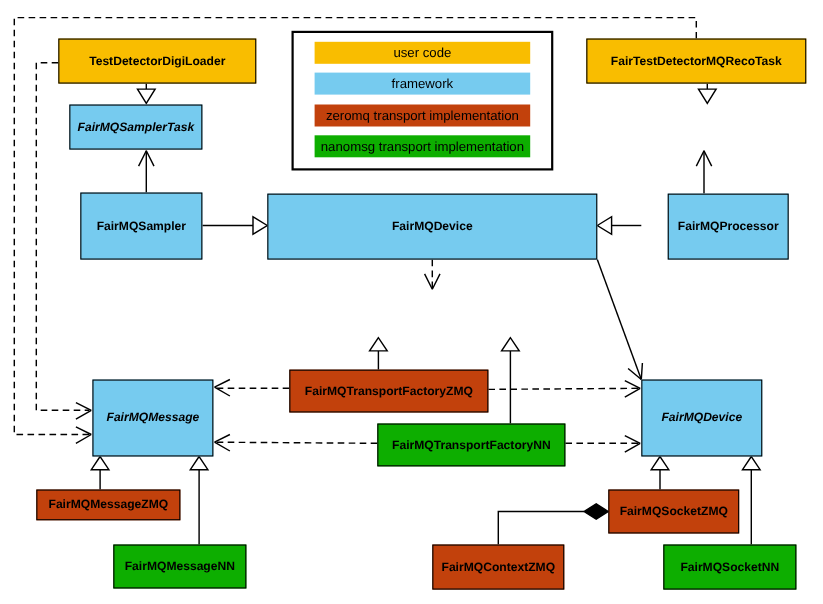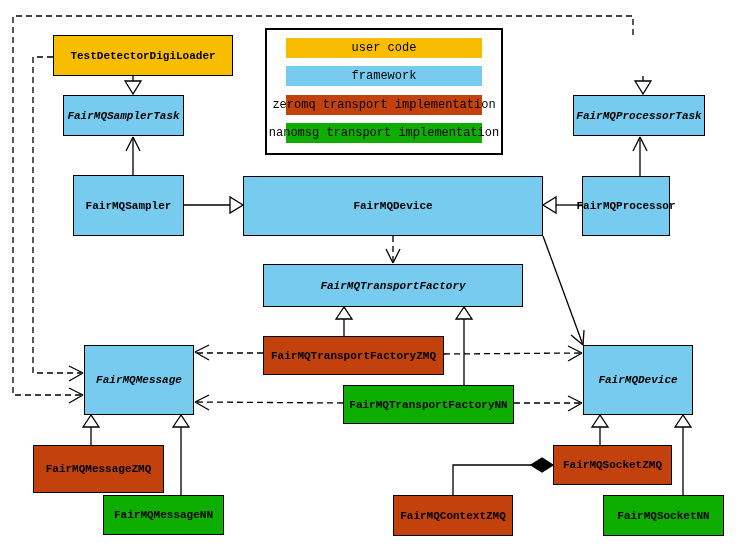--- a/index.html
+++ b/index.html
@@ -1,17 +1,17 @@
 <!DOCTYPE html>
 <html><head>
 <meta charset="utf-8">
 <style>
   html,body{margin:0;padding:0;background:#fff;}
   #canvas{position:relative;width:748px;height:549px;background:#fff;overflow:hidden;
-          font-family:Liberation Mono, monospace;}
+          font-family:Liberation Sans, sans-serif;}
   #edges{position:absolute;left:0;top:0;z-index:1;}
   .node{position:absolute;z-index:2;border:1px solid #000;box-sizing:border-box;
         display:flex;align-items:center;justify-content:center;
         font-size:11px;font-weight:bold;color:#000;white-space:nowrap;text-align:center;}
   .abstract{font-style:italic;}
   .c-gold{background:#F9BD00;}
   .c-blue{background:#76CBEF;text-align:center;}
   .c-red{background:#c2410c;}
   .c-green{background:#0DAE00;}
   #legend{position:absolute;z-index:2;left:265px;top:28px;width:238px;height:127px;
@@ -129,41 +129,40 @@
       </g>
 
       <g>
         <path d="M453,495 L453,465 L531,465"></path>
         <polygon points="553,465 542,458 531,465 542,472" fill="#000"></polygon>
       </g>
     </g>
   </svg>
 
   <div class="node c-gold" style="left:53px;top:35px;width:180px;height:41px">TestDetectorDigiLoader</div>
+  <div class="node c-gold" style="left:533px;top:35px;width:200px;height:41px">FairTestDetectorMQRecoTask</div>
 
   <div id="legend">
     <div class="legend-bar c-gold" style="top:8px">user code</div>
     <div class="legend-bar c-blue" style="top:36px">framework</div>
     <div class="legend-bar c-red" style="top:65px">zeromq transport implementation</div>
     <div class="legend-bar c-green" style="top:93px">nanomsg transport implementation</div>
   </div>
 
   <div class="node c-blue abstract" style="left:63px;top:95px;width:121px;height:41px">FairMQSamplerTask</div>
-  <div class="node c-blue abstract" style="left:573px;top:95px;width:132px;height:41px">FairMQProcessorTask</div>
 
   <div class="node c-blue" style="left:73px;top:175px;width:111px;height:61px">FairMQSampler</div>
   <div class="node c-blue" style="left:243px;top:176px;width:300px;height:60px">FairMQDevice</div>
-  <div class="node c-blue" style="left:582px;top:176px;width:88px;height:60px">FairMQProcessor</div>
+  <div class="node c-blue" style="left:607px;top:176px;width:110px;height:60px">FairMQProcessor</div>
 
-  <div class="node c-blue abstract" style="left:263px;top:264px;width:260px;height:43px">FairMQTransportFactory</div>
   <div class="node c-red" style="left:263px;top:336px;width:181px;height:39px">FairMQTransportFactoryZMQ</div>
   <div class="node c-green" style="left:343px;top:385px;width:171px;height:39px">FairMQTransportFactoryNN</div>
 
   <div class="node c-blue abstract" style="left:84px;top:345px;width:110px;height:70px">FairMQMessage</div>
   <div class="node c-blue abstract" style="left:583px;top:345px;width:110px;height:70px">FairMQDevice</div>
 
-  <div class="node c-red" style="left:33px;top:445px;width:131px;height:48px">FairMQMessageZMQ</div>
+  <div class="node c-red" style="left:33px;top:445px;width:131px;height:28px">FairMQMessageZMQ</div>
   <div class="node c-green" style="left:103px;top:495px;width:121px;height:40px">FairMQMessageNN</div>
   <div class="node c-red" style="left:393px;top:495px;width:120px;height:41px">FairMQContextZMQ</div>
   <div class="node c-red" style="left:553px;top:445px;width:119px;height:40px">FairMQSocketZMQ</div>
   <div class="node c-green" style="left:603px;top:495px;width:121px;height:41px">FairMQSocketNN</div>
 
 </div>
 
 </body></html>

